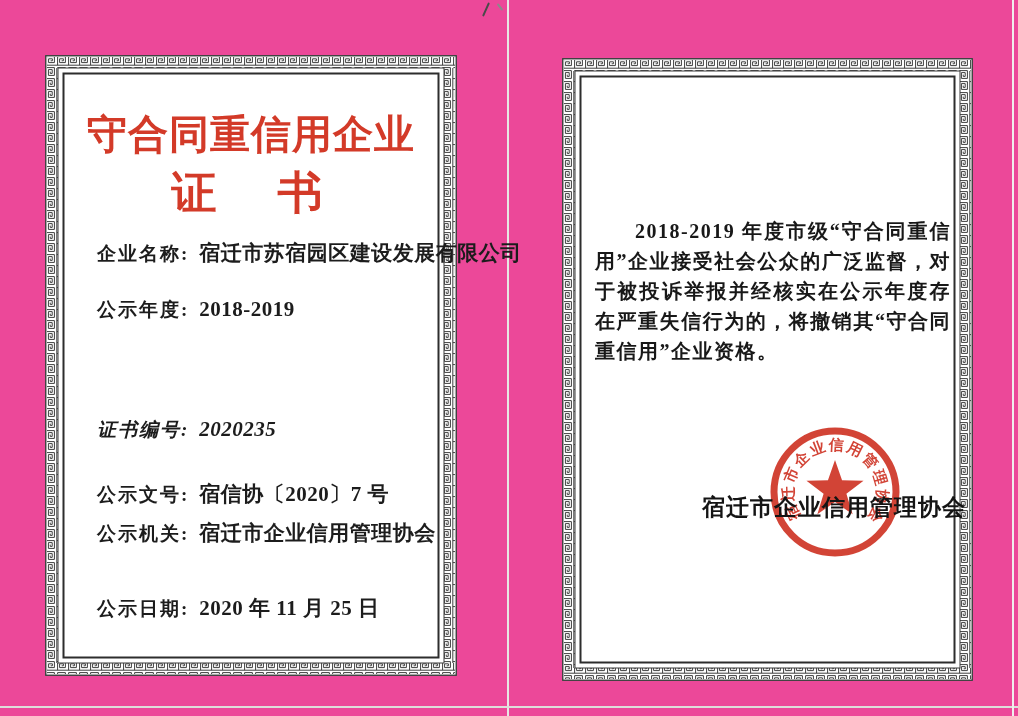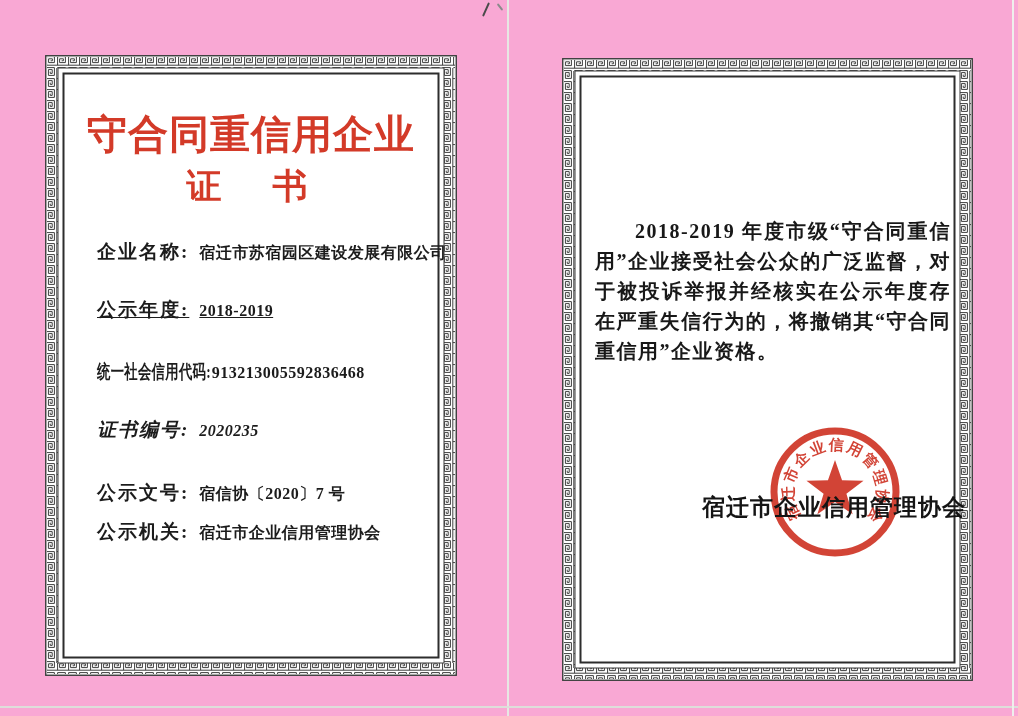--- a/index.html
+++ b/index.html
@@ -4,21 +4,21 @@
 <style>
   * { margin:0; padding:0; box-sizing:border-box; }
   html,body { width:1018px; height:716px; }
   body {
     font-family:"Liberation Serif","DejaVu Serif",serif;
     background:#fdfdfc;
     position:relative;
     overflow:hidden;
     color:#1c1c1c;
   }
-  #canvas { position:absolute; inset:0; background:#f9a8d4; }
+  #canvas { position:absolute; inset:0; background:#ec4899; }
 
   
   .fold-line { position:absolute; left:507px; top:0; width:2px; height:716px; background:#e7e7e3; }
   .scan-bottom { position:absolute; left:0; top:706px; width:1018px; height:2px; background:#dededa; }
   .scan-right { position:absolute; left:1012px; top:0; width:2px; height:716px; background:#efefec; }
   .pen-mark { position:absolute; background:#4a4a4a; border-radius:1px; }
   .pen-mark.m1 { left:485px; top:2px; width:2px; height:15px; transform:rotate(24deg); }
   .pen-mark.m2 { left:499px; top:3px; width:2px; height:8px; transform:rotate(-38deg); background:#8a8a8a; }
 
   
@@ -29,26 +29,26 @@
 
   
   .title-main {
     position:absolute; left:0; top:52px; width:100%;
     text-align:center; color:#d33a28; font-weight:700;
     font-size:40px; letter-spacing:1px; white-space:nowrap;
   }
   .title-sub {
     position:absolute; left:0; top:108px; width:100%;
     text-align:center; color:#d33a28; font-weight:700;
-    font-size:35px; letter-spacing:8px; white-space:nowrap;
+    font-size:45px; letter-spacing:8px; white-space:nowrap;
   }
   .field { position:absolute; left:52px; white-space:nowrap; font-weight:700; }
   .field .label { font-size:19px; letter-spacing:2px; }
-  .field .value { font-size:16px; margin-left:10px; letter-spacing:0.5px; }
-  .field.f1 { top:184px; } .field.f2 { top:242px;text-decoration:underline; } .field.f3 { top:304px; }
+  .field .value { font-size:21px; margin-left:10px; letter-spacing:0.5px; }
+  .field.f1 { top:184px; } .field.f2 { top:242px; } .field.f3 { top:304px; }
   .field.f4 { top:362px;font-style:italic; } .field.f5 { top:425px; } .field.f6 { top:464px; }
   .field.f7 { top:539px; }
   .field.condensed .label {
     display:inline-block; transform:scaleX(0.70); transform-origin:left center;
     letter-spacing:0.5px; margin-right:-58px;
   }
 
   
   .notice {
     position:absolute; left:33px; top:158px; width:356px;
@@ -96,31 +96,31 @@
 
     <div class="title-main">守合同重信用企业</div>
     <div class="title-sub">证　书</div>
 
     <div class="field f1">
       <span class="label">企业名称:</span><span class="value">宿迁市苏宿园区建设发展有限公司</span>
     </div>
     <div class="field f2">
       <span class="label">公示年度:</span><span class="value">2018-2019</span>
     </div>
-    <div class="field f3 condensed">
-      <span class="label">统一社会信用代码:</span><span class="value">913213005592836468</span>
-    </div>
     <div class="field f4">
       <span class="label">证书编号:</span><span class="value">2020235</span>
     </div>
     <div class="field f5">
       <span class="label">公示文号:</span><span class="value">宿信协〔2020〕7 号</span>
     </div>
     <div class="field f6">
       <span class="label">公示机关:</span><span class="value">宿迁市企业信用管理协会</span>
+    </div>
+    <div class="field f7">
+      <span class="label">公示日期:</span><span class="value">2020 年 11 月 25 日</span>
     </div>
   </div>
 
   <div class="page page-right">
     <svg class="border-svg" width="411" height="623">
       <defs>
         <pattern id="gkh2" width="11" height="11" patternUnits="userSpaceOnUse">
           <path d="M0,10.2 H11 M1.6,10.2 V1.6 H9.4 V7.6 H3.6 V3.8 H7.4 V5.8 H5.6" fill="none" stroke="#3d3d3d" stroke-width="1"></path>
         </pattern>
         <pattern id="gkv2" width="11" height="11" patternUnits="userSpaceOnUse" patternTransform="rotate(90)">

